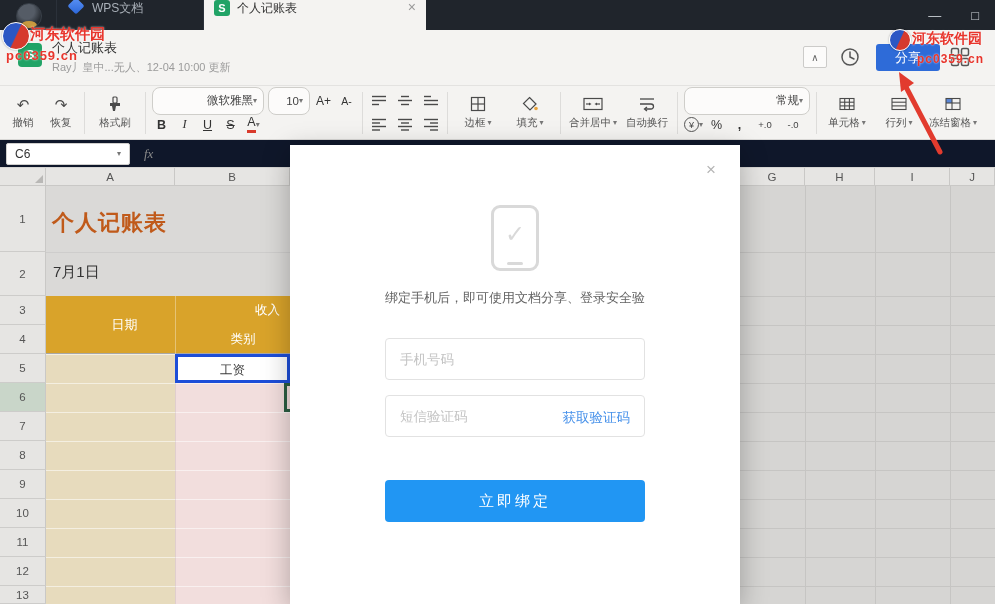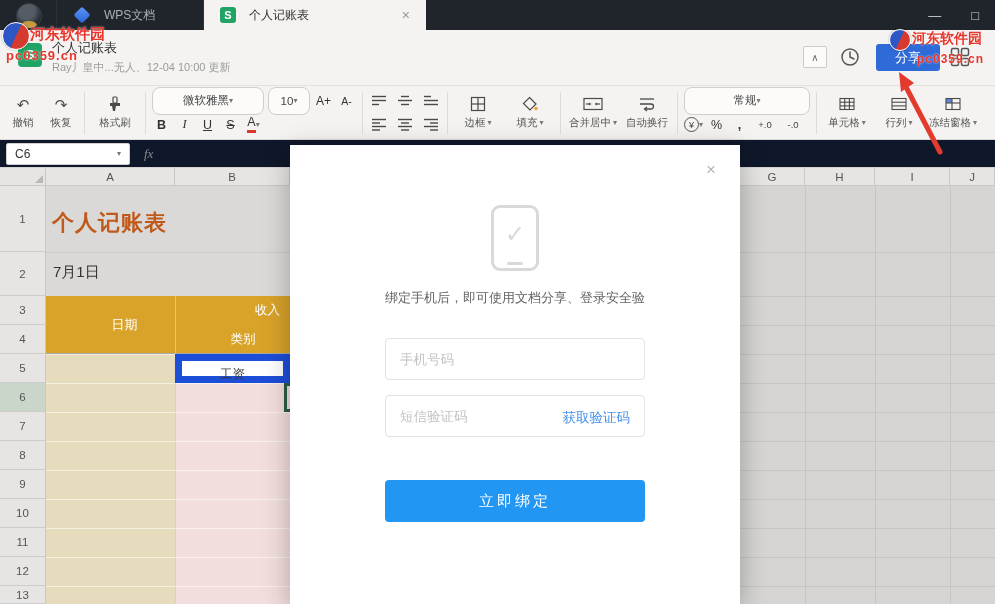--- a/index.html
+++ b/index.html
@@ -3,21 +3,21 @@
 <meta charset="utf-8">
 <style>
   html,body{margin:0;padding:0}
   #app{position:relative;width:995px;height:604px;overflow:hidden;background:#f4f3f1;
        font-family:"Liberation Sans","DejaVu Sans",sans-serif;cursor:default}
   
   .titlebar{position:absolute;left:0;top:0;width:995px;height:30px;background:var(--titlebar-bg,#20252c);display:flex;align-items:stretch}
   .avatar{width:24px;height:24px;border-radius:50%;margin:3px 14px 0 16px;flex:none;position:relative;overflow:hidden;
           background:radial-gradient(circle at 40% 30%,#555c66 0 35%,#262b31 70%);border:1px solid #394049}
   .avatar::after{content:"";position:absolute;left:4px;bottom:-2px;width:16px;height:9px;border-radius:50% 50% 0 0;background:#c89a3f}
-  .tab{display:flex;align-items:center;gap:13px;padding:0 16px;font-size:12px;flex:none;box-sizing:border-box}
+  .tab{display:flex;align-items:flex-start;gap:7px;padding:0 10px;font-size:12px;flex:none;box-sizing:border-box}
   .tab-docs{width:148px;color:#a9b0b8;border-left:1px solid #2b313a;border-right:1px solid #2b313a}
   .docs-icon{width:12px;height:12px;background:linear-gradient(135deg,#5b93f5,#2b66d9);transform:rotate(45deg);border-radius:2px;flex:none;margin:0 3px}
   .tab-active{width:222px;background:#f4f3f1;color:#333}
   .sheet-icon{width:16px;height:16px;background:#21a366;border-radius:3px;color:#fff;font-size:11px;font-weight:bold;text-align:center;line-height:16px;flex:none}
   .tablabel{overflow:hidden;text-overflow:ellipsis;white-space:nowrap}
   .tabclose{margin-left:auto;color:#999;font-size:14px;line-height:1}
   .wincontrols{margin-left:auto;display:flex;align-items:center;gap:30px;padding-right:16px;color:#ccd1d7;font-size:13px}
   
   .filebar{position:absolute;left:0;top:30px;width:995px;height:55px;background:#f4f3f1}
   .docicon{position:absolute;left:18px;top:13px;width:24px;height:24px;background:#21a366;border-radius:4px;color:#fff;font-weight:bold;font-size:13px;text-align:center;line-height:24px}
@@ -32,21 +32,21 @@
   .tsep{width:1px;height:42px;background:#dddcda;margin:0 4px;flex:none}
   .tbtn{display:flex;flex-direction:column;align-items:center;justify-content:center;gap:3px;color:#555;font-size:10.5px;flex:none}
   .tbtn-sm{width:38px;height:48px}
   .tbtn-lg{min-width:44px;height:48px;padding:0 4px}
   .ic{height:17px;display:flex;align-items:center;justify-content:center}
   .glyph16{font-size:15px;color:#4a4a4a;line-height:1;font-style:normal}
   .lab{display:flex;align-items:center;gap:2px;white-space:nowrap}
   .caret{font-style:normal;font-size:8px;color:#777;line-height:1}
   .stack{display:flex;flex-direction:column;gap:3px;flex:none;margin:0 2px}
   .trow{display:flex;align-items:center;gap:4px;height:21px}
-  .selbox{height:28px;border:1px solid #cfceca;background:#fcfbfa;border-radius:8px;display:flex;align-items:center;justify-content:center;padding:0 6px;font-size:11.5px;color:#444;box-sizing:border-box}
+  .selbox{height:28px;border:1px solid #cfceca;background:#fcfbfa;border-radius:8px;display:flex;align-items:center;justify-content:flex-end;padding:0 6px;font-size:11.5px;color:#444;box-sizing:border-box}
   .fmtbtn{min-width:19px;height:20px;display:flex;align-items:center;justify-content:center;font-size:12.5px;color:#333}
   .fontcolor span{border-bottom:3px solid #d93a2b;line-height:1;padding-bottom:1px}
   .yen{width:13px;height:13px;border:1px solid #555;border-radius:50%;font-size:9px;display:flex;align-items:center;justify-content:center;color:#444}
   .decsm{font-size:9.5px;color:#444;min-width:24px}
   .alnrow{display:flex;gap:6px;height:21px;align-items:center}
   .alnbtn{display:flex;align-items:center;justify-content:center;width:20px;height:18px}
   
   .fbar{position:absolute;left:0;top:140px;width:995px;height:28px;background:#0f172a;border-bottom:1px solid #d5d4d2;box-sizing:border-box;display:flex;align-items:center}
   .namebox{width:124px;height:22px;border:1px solid #d0cfcd;border-radius:2px;margin-left:6px;display:flex;align-items:center;justify-content:space-between;padding:0 8px;font-size:12px;color:#333;box-sizing:border-box;background:#fff}
   .fx{margin-left:14px;font-family:"Liberation Serif","DejaVu Serif",serif;font-style:italic;color:#8a8a8a;font-size:13px}
@@ -68,21 +68,21 @@
   .vline{position:absolute;top:0;width:1px;height:418px;background:#c6c5c3}
   .sheettitle{position:absolute;left:6px;top:22px;font-size:22px;font-weight:bold;color:var(--title-orange,#c05a1a);letter-spacing:1px}
   .sheetsub{position:absolute;left:7px;top:77px;font-size:15px;color:#333}
   .goldhdr{background:var(--header-gold,#d9a32a);border-bottom:1px solid #a8a7a5}
   .gh{position:absolute;color:#fff;font-weight:normal}
   .ghdate{left:14px;top:0;width:129px;height:58px;line-height:58px;text-align:center;font-size:13px}
   .ghincome{left:129px;top:0;width:105px;height:29px;line-height:29px;text-align:right;font-size:12.5px}
   .ghcat{left:129px;top:29px;width:136px;height:29px;line-height:29px;text-align:center;font-size:12.5px}
   .cell{position:absolute;text-align:center;font-size:12.5px;color:#3a3a3a}
   .a5{left:46px;top:186px;width:129px;height:29px;line-height:29px}
-  .b5{left:175px;top:186px;width:115px;height:29px;line-height:27px;background:#fff;border:7px solid #1d4ed8;box-sizing:border-box}
+  .b5{left:175px;top:186px;width:115px;height:29px;line-height:27px;background:#fff;border:3px solid #1d4ed8;box-sizing:border-box}
   .selfrag{position:absolute;left:284px;top:215px;width:7px;height:29px;box-sizing:border-box;
      border-left:3px solid var(--selection-green,#2b5e42);border-top:3px solid var(--selection-green,#2b5e42);border-bottom:3px solid var(--selection-green,#2b5e42)}
   
   .modal{position:absolute;left:290px;top:145px;width:450px;height:459px;background:#fff;box-shadow:0 6px 26px rgba(0,0,0,.28);z-index:30}
   .modal-close{position:absolute;top:16px;right:24px;font-size:17px;color:#b5b5b5;line-height:1}
   .phone{position:absolute;left:201px;top:60px;width:48px;height:66px;border:3px solid #d9d9d9;border-radius:9px;box-sizing:border-box;display:flex;align-items:center;justify-content:center}
   .phone .check{font-size:24px;color:#d9d9d9;font-weight:bold;margin-top:-8px}
   .phone::after{content:"";position:absolute;bottom:3px;left:50%;transform:translateX(-50%);width:16px;height:3px;background:#d9d9d9;border-radius:2px}
   .desc{position:absolute;left:0;top:142px;width:100%;text-align:center;font-size:13px;color:#646464;line-height:21px}
   .inputbox{position:absolute;left:95px;width:260px;height:42px;border:1px solid #e2e2e2;border-radius:4px;box-sizing:border-box;background:#fff}

